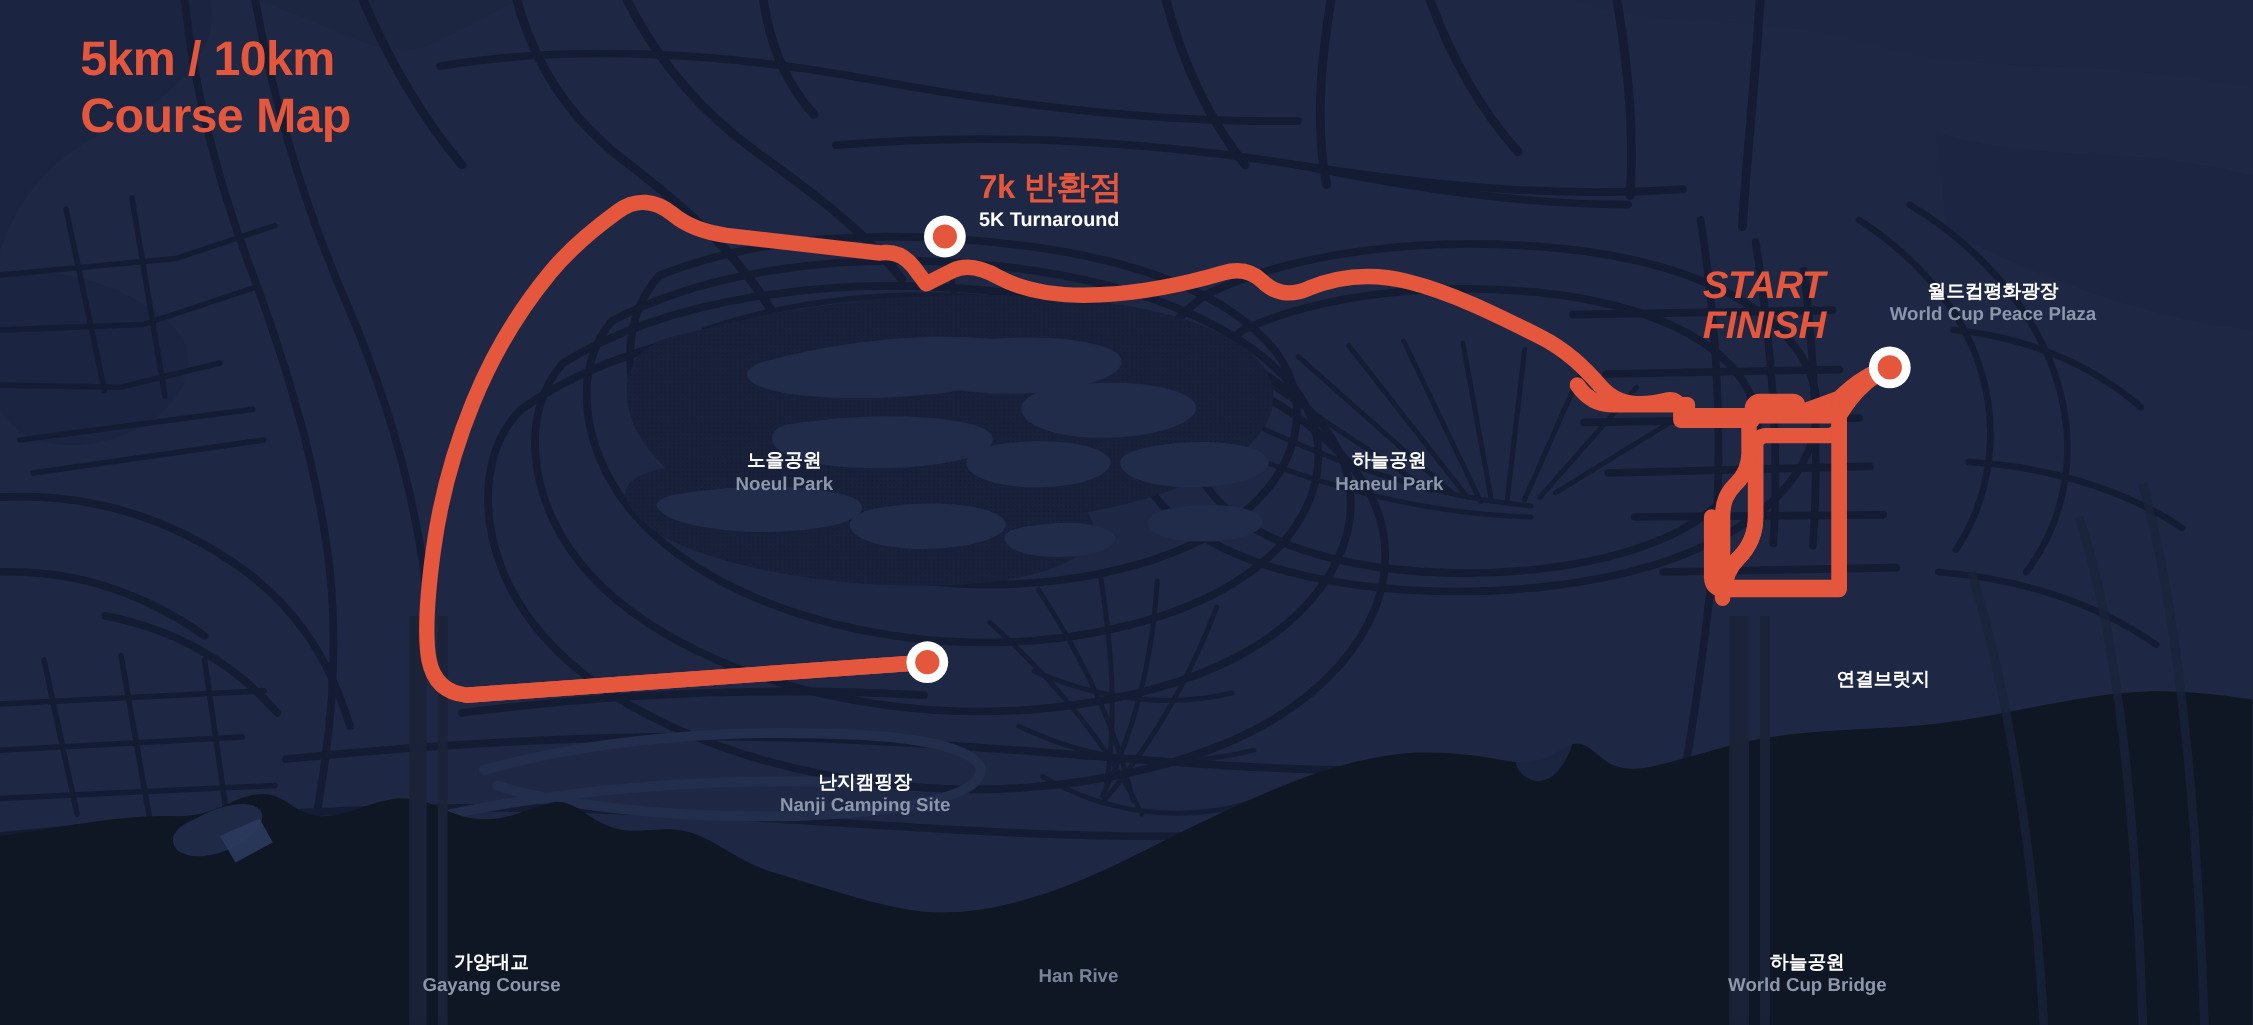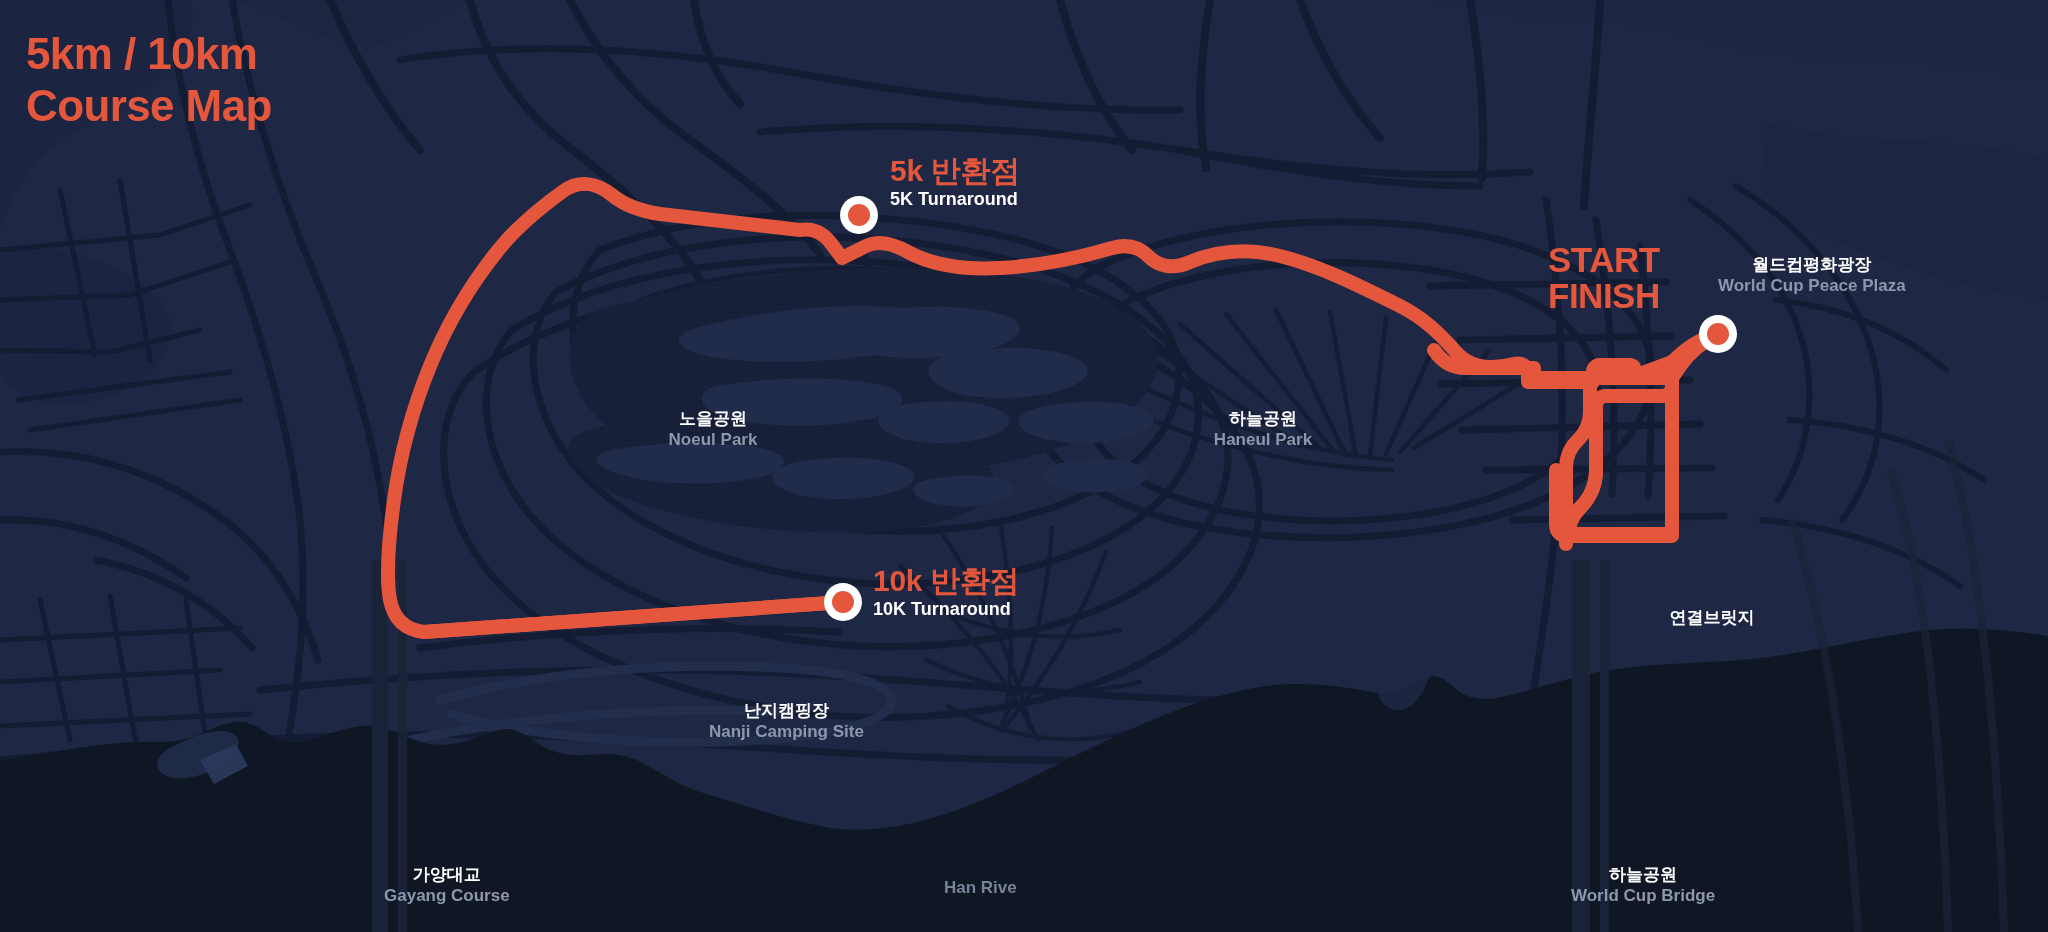--- a/index.html
+++ b/index.html
@@ -22,21 +22,20 @@
     display: block;
   }
 
   
   #title-block {
     position: absolute;
     left: 26px; top: 26px;
     display: flex;
     align-items: flex-end;
     z-index: 40;
-    flex-direction: column;
   }
   #title-bar {
     width: 5px;
     background: #e4573c;
     margin-right: 42px;
     border-radius: 1px;
   }
   #title-text {
     color: #e4573c;
     font-size: 44px;
@@ -106,20 +105,21 @@
     position: absolute;
     left: 1548px; top: 242px;
     z-index: 35;
     color: #e4573c;
     font-size: 35px;
     font-weight: 700;
     line-height: 1.03;
     letter-spacing: -0.5px;
     white-space: pre-line;
     pointer-events: none;
+    font-style: italic;
   }
 
   
   .marker {
     position: absolute;
     z-index: 36;
     width: 38px; height: 38px;
     border-radius: 50%;
     background: #ffffff;
     transform: translate(-50%, -50%);
@@ -409,28 +409,24 @@
   <div id="title-block">
     <div id="title-bar"></div>
     <div id="title-text">5km / 10km
 Course Map</div>
   </div>
 
   <div id="startfinish-label">START
 FINISH</div>
 
   <div class="turn-callout" style="left:890px; top:155px;">
-    <span class="turn-ko">5k 반환점</span>
+    <span class="turn-ko">7k 반환점</span>
     <span class="turn-en">5K Turnaround</span>
   </div>
 
-  <div class="turn-callout" style="left:873px; top:565px;">
-    <span class="turn-ko">10k 반환점</span>
-    <span class="turn-en">10K Turnaround</span>
-  </div>
 
   <div class="map-label" style="left:1718px; top:255px;">
     <span class="lbl-ko">월드컵평화광장</span>
     <span class="lbl-en">World Cup Peace Plaza</span>
   </div>
 
   <div class="map-label center" style="left:713px; top:409px;">
     <span class="lbl-ko">노을공원</span>
     <span class="lbl-en">Noeul Park</span>
   </div>

